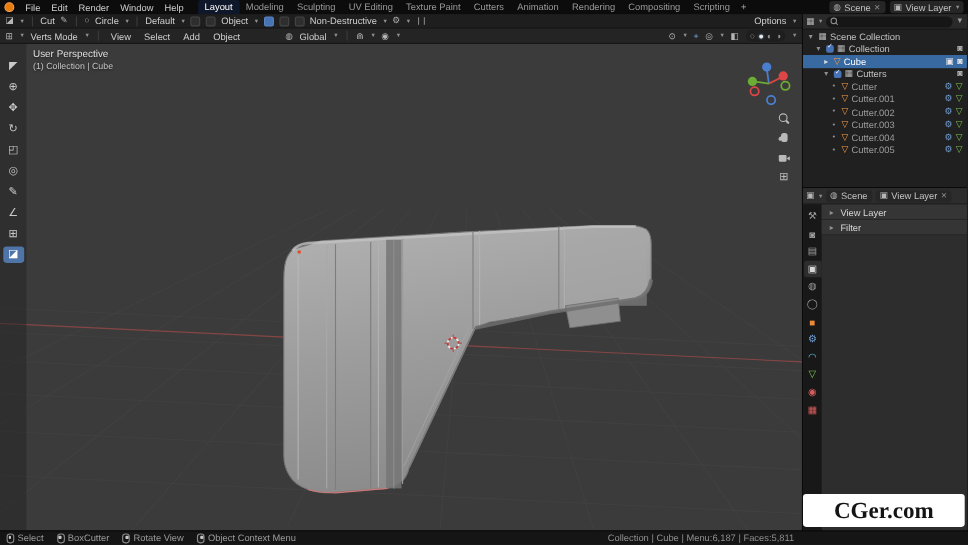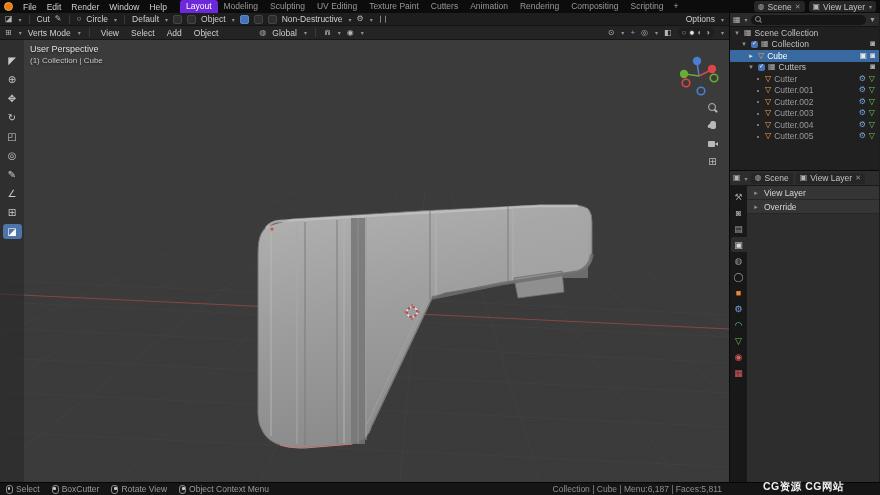--- a/index.html
+++ b/index.html
@@ -12,21 +12,21 @@
 .lbl{color:#cfcfcf;white-space:nowrap}
 .oicn{font-size:8px;line-height:1}
 .gray{color:#b5b5b5}.orange{color:#ff9d45}.green{color:#79c14d}.blue{color:#76a5dc}
 
 
 .topbar{height:13px;background:#0c0c0c;display:flex;align-items:center;padding:0 4px;font-size:8.5px}
 .blogo{width:9px;height:9px;border-radius:50%;background:#e87d0d;border:1px solid #f4a25a;margin-right:5px;flex:none}
 .menu{padding:0 5px;color:#d0d0d0;white-space:nowrap}
 .ws-tabs{display:flex;align-items:flex-end;height:13px;margin-left:8px}
 .ws{padding:0 6px;height:13px;line-height:13px;color:#999;white-space:nowrap}
-.ws.active{background:#6d28d9;color:#fff;border-radius:3px 3px 0 0}
+.ws.active{background:#0f172a;color:#fff;border-radius:3px 3px 0 0}
 .ws.plus{color:#aaa;padding:0 4px}
 .tb-right{margin-left:auto;display:flex;align-items:center;gap:4px}
 .pill{display:flex;align-items:center;gap:3px;background:#262626;border-radius:3px;height:11px;padding:0 4px}
 .pill .x{color:#8f8f8f;font-size:7px}
 
 
 .main{display:flex;height:469px}
 .left{width:730px;display:flex;flex-direction:column;border-right:1px solid #0a0a0a}
 .right{width:149px;display:flex;flex-direction:column;background:#202020}
 
@@ -444,21 +444,21 @@
             <span class="ptab t-mat">◉</span>
             <span class="ptab t-tex">▦</span>
           </div>
           <div class="panels">
             <div class="panel">
               <span class="twist">▸</span>
               <span>View Layer</span>
             </div>
             <div class="panel">
               <span class="twist">▸</span>
-              <span>Override</span>
+              <span>Filter</span>
             </div>
           </div>
         </div>
       </div>
     </div>
   </div>
 
   <div class="statusbar">
     <span class="hint">
       <span class="mouse left">
@@ -480,15 +480,17 @@
     </span>
     <span class="hint">
       <span class="mouse right">
           <i></i>
         </span>
       <span>Object Context Menu</span>
     </span>
     <span class="stats">Collection | Cube | Menu:6,187 | Faces:5,811</span>
   </div>
 
-  <div class="wm-sub">CG资源  CG网站</div>
+  <div class="wm-box">
+    <span class="t">CGer.com</span>
+  </div>
 
 </div>
 
 </body></html>

